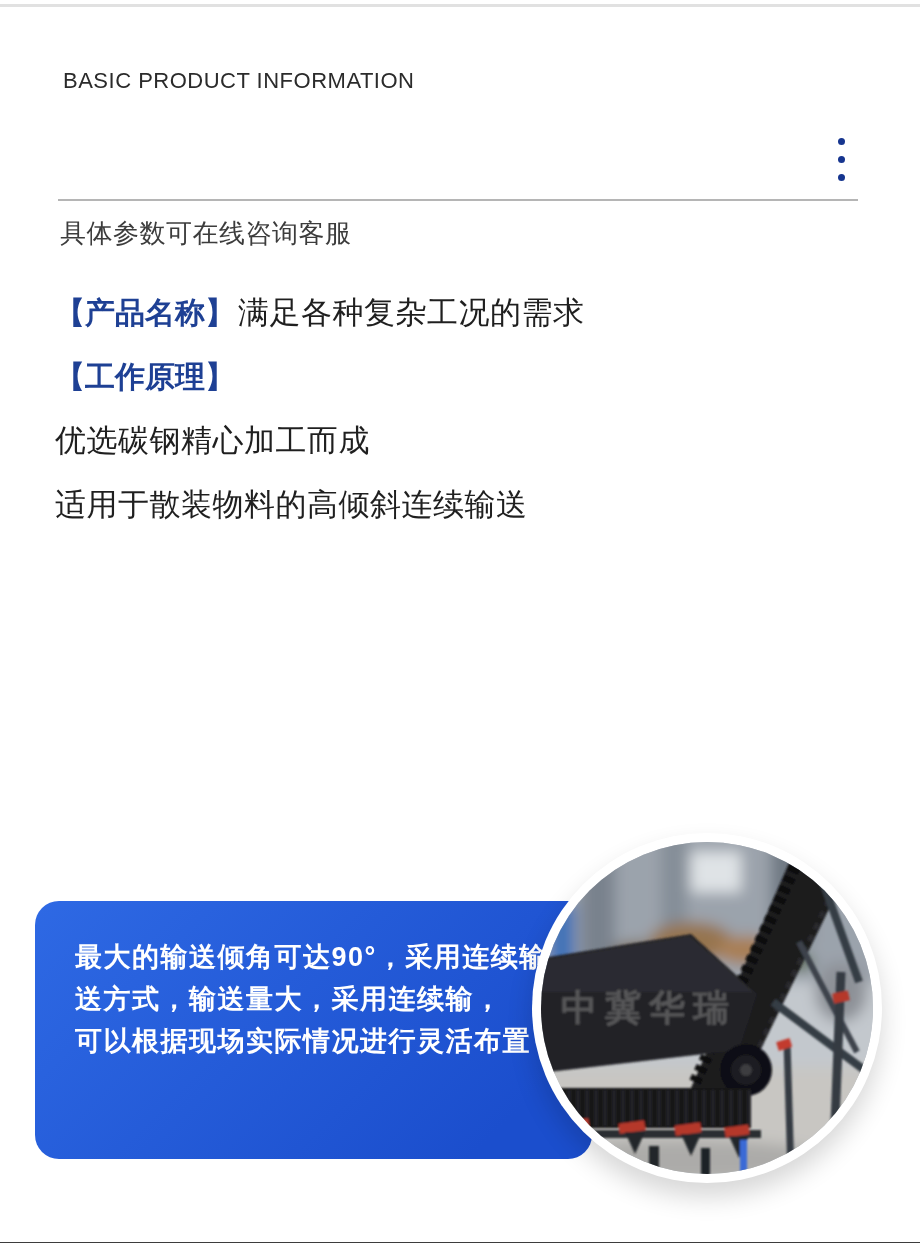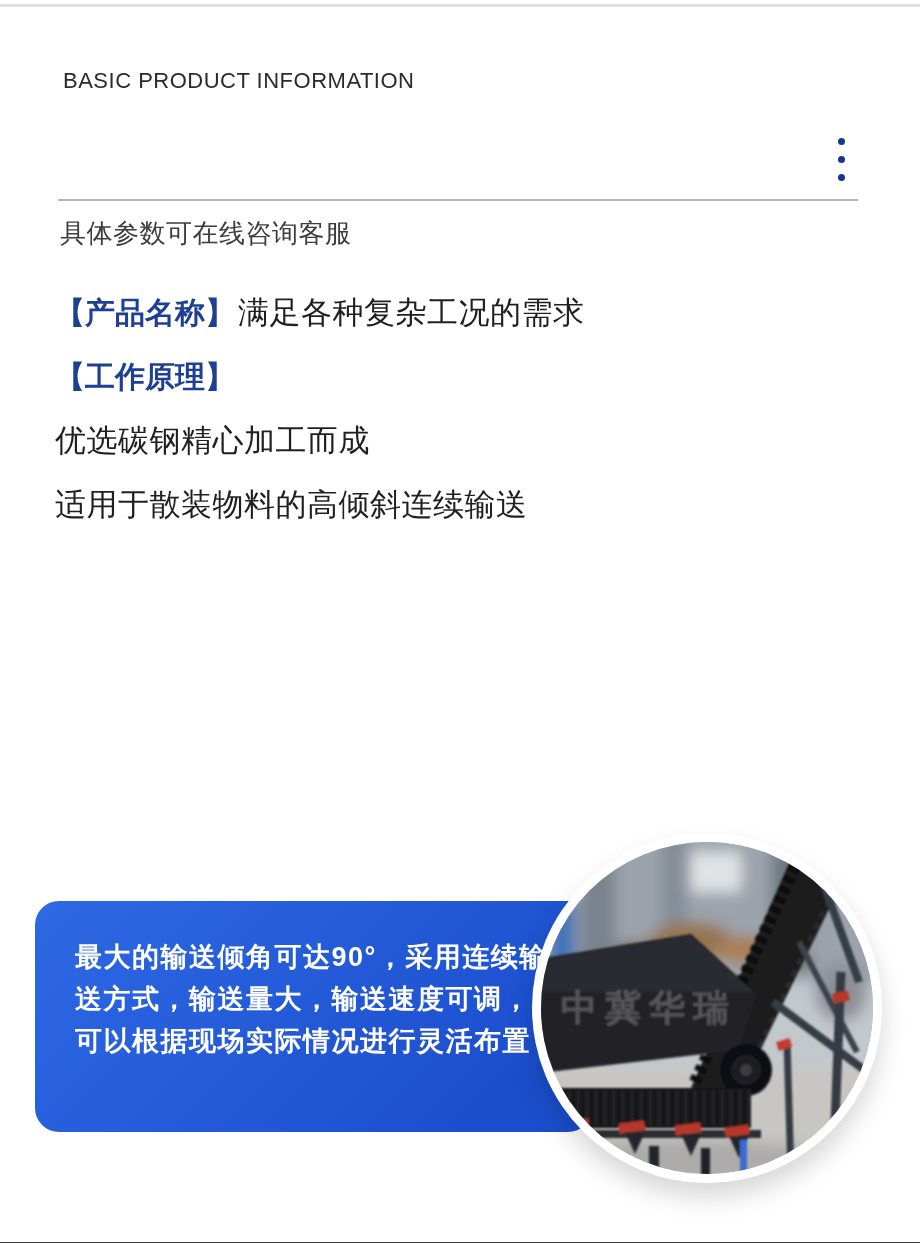--- a/index.html
+++ b/index.html
@@ -42,21 +42,21 @@
   .spec-label{
     flex:0 0 183px;font-size:30px;font-weight:bold;color:var(--label-blue);
     line-height:64px;white-space:nowrap;
   }
   .spec-content{flex:1;}
   .spec-line{
     font-size:31px;color:var(--text-dark);line-height:64px;
     letter-spacing:0.5px;white-space:nowrap;
   }
   .highlight-box{
-    position:absolute;left:35px;top:897px;width:557px;height:231px;
+    position:absolute;left:35px;top:897px;width:557px;height:258px;
     border-radius:24px;
     background:linear-gradient(135deg,var(--box-blue-1) 0%,var(--box-blue-2) 85%);
     padding:35px 16px 8px 40px;z-index:1;
   }
   .highlight-line{
     color:#ffffff;font-size:27px;line-height:42px;letter-spacing:1.5px;
     font-weight:bold;white-space:nowrap;
   }
   .photo-circle{
     position:absolute;left:532px;top:829px;width:350px;height:350px;
@@ -113,21 +113,21 @@
     <div class="spec-row">
       <div class="spec-content">
         <div class="spec-line">适用于散装物料的高倾斜连续输送</div>
       </div>
     </div>
 
   </div>
 
   <div class="highlight-box">
     <div class="highlight-line">最大的输送倾角可达90°，采用连续输</div>
-    <div class="highlight-line">送方式，输送量大，输送速度可调，</div>
+    <div class="highlight-line">送方式，输送量大，采用连续输，</div>
     <div class="highlight-line">可以根据现场实际情况进行灵活布置，</div>
   </div>
 
   <div class="photo-circle">
     <div class="photo-inner">
       <svg viewBox="0 0 332 332" preserveAspectRatio="xMidYMid slice">
         <defs>
           <filter id="blurBg" x="-20%" y="-20%" width="140%" height="140%">
             <feGaussianBlur stdDeviation="7"></feGaussianBlur>
           </filter>

